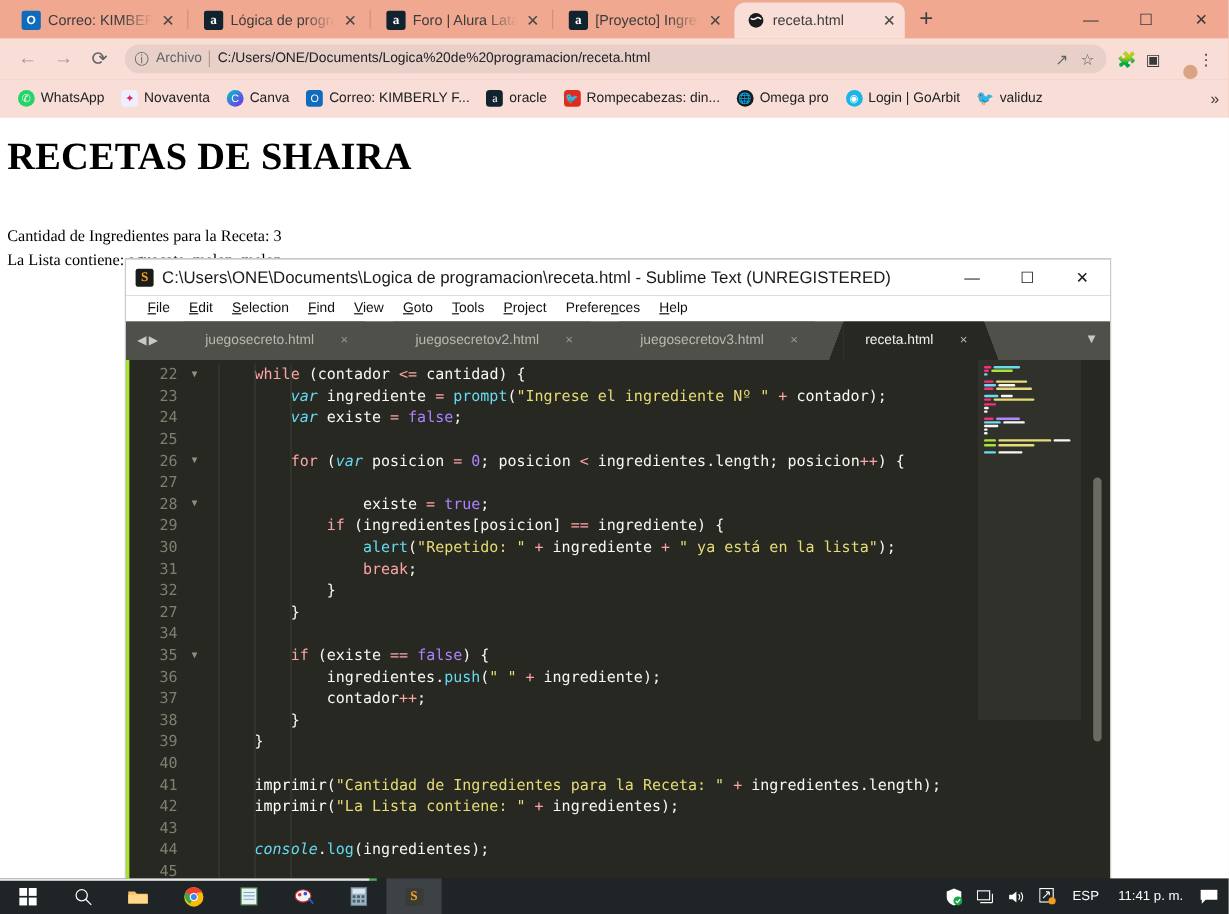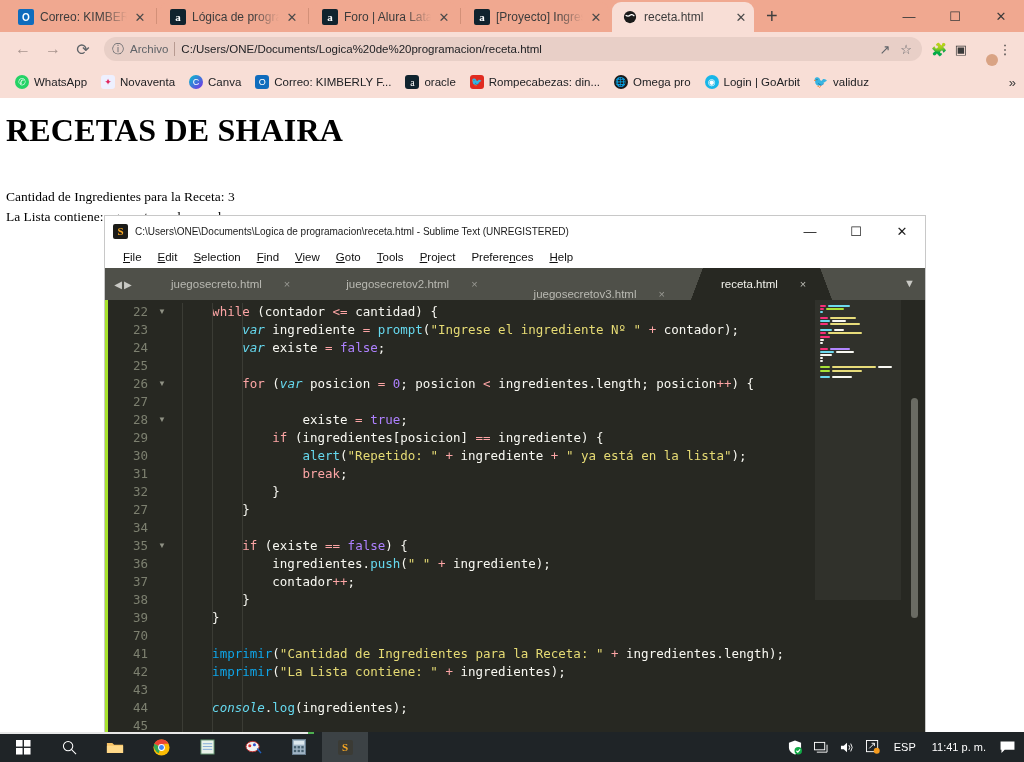--- a/index.html
+++ b/index.html
@@ -62,21 +62,21 @@
   
   .page { position:absolute; left:0; top:98px; width:1024px; height:634px; background:#fff; }
   .page h1 { font-family:"Liberation Serif", serif; font-size:32px; font-weight:bold; margin:14px 0 0 6px; letter-spacing:0.2px; color:#000; }
   .page p { font-family:"Liberation Serif", serif; font-size:13.5px; margin:4px 13px 0 6px; color:#000; }
   .page .p1 { margin-top:40px; }
 
   
   .sublime { position:absolute; left:105px; top:216px; width:820px; height:518px; background:#272822; box-shadow:0 0 0 1px #c8c8c8; }
   .st-title { height:30px; background:#ffffff; display:flex; align-items:center; padding-left:8px; }
   .st-logo { width:15px; height:15px; background:#1b1b18; border-radius:2px; color:#f6a623; font-weight:bold; font-size:11px; display:flex; align-items:center; justify-content:center; font-family:"Liberation Serif",serif; }
-  .st-title-text { font-size:10px; color:#1a1a1a; margin-left:7px; }
+  .st-title-text { font-size:14px; color:#1a1a1a; margin-left:7px; }
   .st-wincontrols { margin-left:auto; display:flex; }
   .st-wincontrols span { width:46px; height:30px; display:flex; align-items:center; justify-content:center; font-size:13px; color:#1a1a1a; }
   .st-menu { height:22px; background:#ffffff; display:flex; align-items:center; padding-left:10px; gap:0; }
   .st-menu span { font-size:11.5px; color:#101010; padding:0 8px; }
   .mn u { text-decoration:underline; }
 
   .st-tabbar { height:32px; background:#4f5049; display:flex; align-items:flex-end; position:relative; }
   .tabnav { width:36px; height:32px; display:flex; align-items:center; justify-content:center; gap:2px; color:#c9c9c4; font-size:10px; }
   .st-tab {
     height:32px; display:flex; align-items:center; gap:22px;
@@ -102,21 +102,21 @@
   .fold-col { width:20px; background:#272822; padding-top:3px; }
   .code-col { flex:1; padding-top:3px; position:relative; overflow:hidden; }
   .ln { height:18px; line-height:18px; font-family:"DejaVu Sans Mono", monospace; font-size:12.5px; color:#7d8070; }
   .foldmark { height:18px; line-height:18px; font-size:8px; color:#8f9184; text-align:center; }
   .cl { height:18px; line-height:18px; font-family:"DejaVu Sans Mono", monospace; font-size:12.5px; color:#f8f8f2; white-space:pre; padding-left:10px; }
   .indent-guide { position:absolute; top:3px; bottom:0; width:1px; background:#3b3c35; }
 
   .kw   { color:#fca5a5; }   
   .kw2  { color:#66d9ef; font-style:italic; } 
   .fn   { color:#66d9ef; }   
-  .fn2  { color:#0ea5e9; }   
+  .fn2  { color:#ffffff; }   
   .str  { color:#e6db74; }   
   .num  { color:#ae81ff; }   
 
   .minimap { position:absolute; right:24px; top:0; width:86px; bottom:0; background:#272822; padding:4px 3px; }
   .mm-row { height:3.1px; display:flex; gap:2px; padding-left:2px; }
   .mm-b { height:2px; border-radius:1px; margin-top:0.6px; }
   .mm-viewport { position:absolute; left:0; right:0; top:0; height:300px; background:rgba(255,255,255,0.045); }
 
   .st-scroll { position:absolute; right:6px; top:0; width:10px; bottom:0; }
   .st-scroll-thumb { position:absolute; left:2px; width:7px; top:98px; height:220px; background:#6a6b63; border-radius:4px; }
@@ -281,21 +281,21 @@
         <span>▶</span>
       </span>
       <div class="st-tab inactive" style="margin-left:12px;">
         <span>juegosecreto.html</span>
         <span class="x">×</span>
       </div>
       <div class="st-tab inactive" style="margin-left:24px;">
         <span>juegosecretov2.html</span>
         <span class="x">×</span>
       </div>
-      <div class="st-tab inactive" style="margin-left:24px;align-items:flex-end;">
+      <div class="st-tab inactive" style="margin-left:24px;">
         <span>juegosecretov3.html</span>
         <span class="x">×</span>
       </div>
       <div class="st-tab active" style="margin-left:24px;">
         <span>receta.html</span>
         <span class="x">×</span>
       </div>
       <span class="tabmenu">▼</span>
     </div>
 
@@ -314,21 +314,21 @@
             <div class="ln">30</div>
             <div class="ln">31</div>
             <div class="ln">32</div>
             <div class="ln">27</div>
             <div class="ln">34</div>
             <div class="ln">35</div>
             <div class="ln">36</div>
             <div class="ln">37</div>
             <div class="ln">38</div>
             <div class="ln">39</div>
-            <div class="ln">70</div>
+            <div class="ln">40</div>
             <div class="ln">41</div>
             <div class="ln">42</div>
             <div class="ln">43</div>
             <div class="ln">44</div>
             <div class="ln">45</div>
           </div>
         <div class="fold-col" id="foldcol">
             <div class="foldmark">▼</div>
             <div class="foldmark"></div>
             <div class="foldmark"></div>

